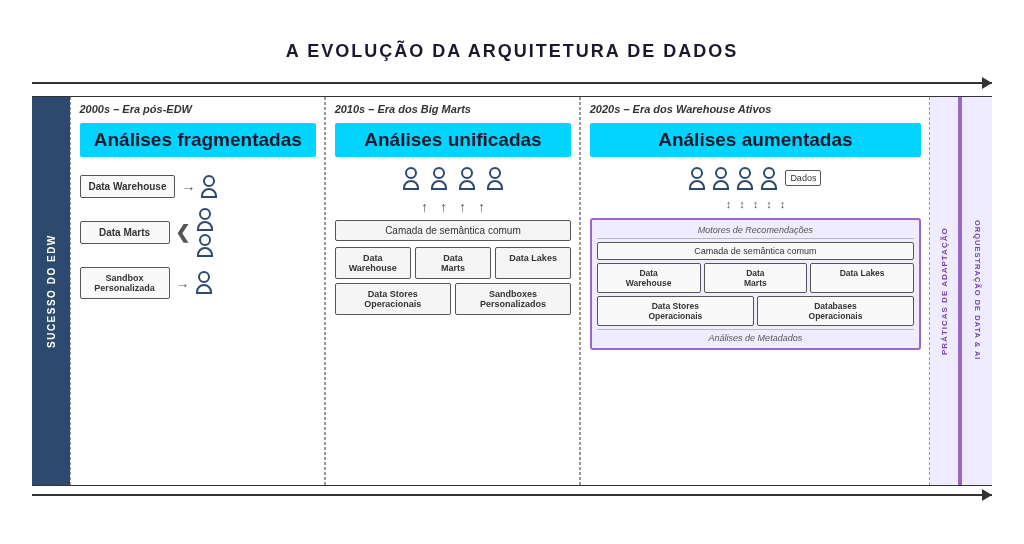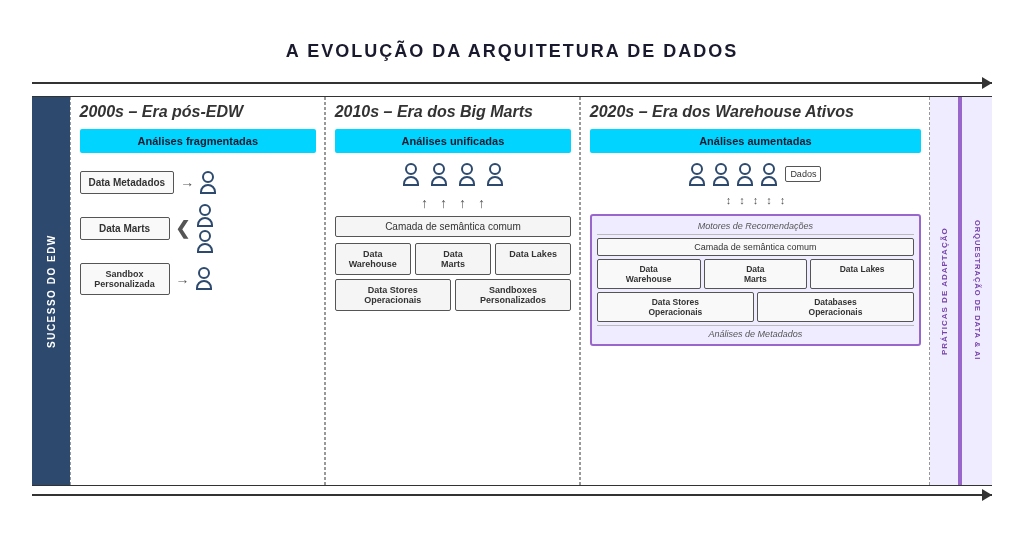--- a/index.html
+++ b/index.html
@@ -100,30 +100,30 @@
       padding: 6px 8px 8px 8px;
       display: flex;
       flex-direction: column;
       gap: 6px;
       position: relative;
     }
     .col:last-child {
       border-right: none;
     }
     .col-header {
-      font-size: 16px;
+      font-size: 11px;
       font-weight: 600;
       color: #333;
       margin-bottom: 2px;
       font-style: italic;
     }
     .col-banner {
       background: #00d4ff;
       color: #1a1a2e;
-      font-size: 11px;
+      font-size: 19px;
       font-weight: 700;
       text-align: center;
       padding: 6px 4px;
       border-radius: 2px;
       margin-bottom: 4px;
     }
 
     
     .person-icon {
       display: inline-flex;
@@ -374,21 +374,21 @@
 
     <div style="width:1.5px; background:transparent; border-left: 1.5px dashed #999;"></div>
 
     <div class="col">
       <div class="col-header">2000s – Era pós-EDW</div>
       <div class="col-banner">Análises fragmentadas</div>
 
       <div class="col1-items">
 
         <div class="col1-row">
-          <div class="box-label">Data Metadados</div>
+          <div class="box-label">Data Warehouse</div>
           <span class="arrow-small">→</span>
           <div class="person-icon">
             <div class="person-head"></div>
             <div class="person-body"></div>
           </div>
         </div>
 
         <div class="col1-row">
           <div class="box-label">Data Marts</div>
           <span class="fork-arrow" style="font-size:18px; color:#555;">❮</span>

